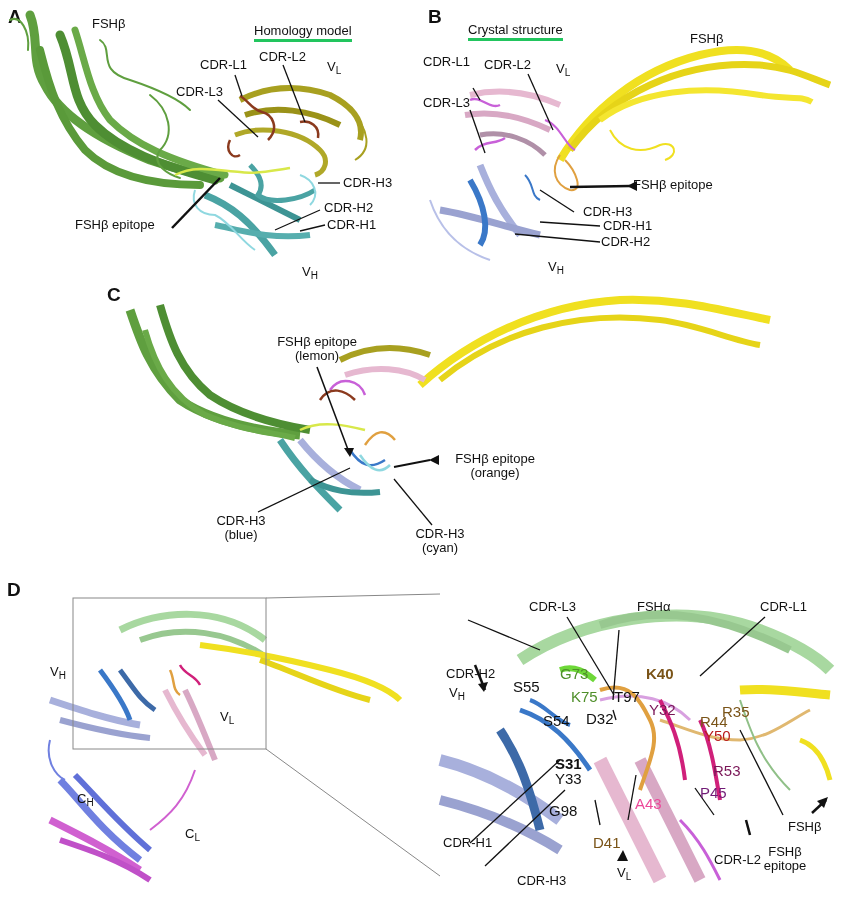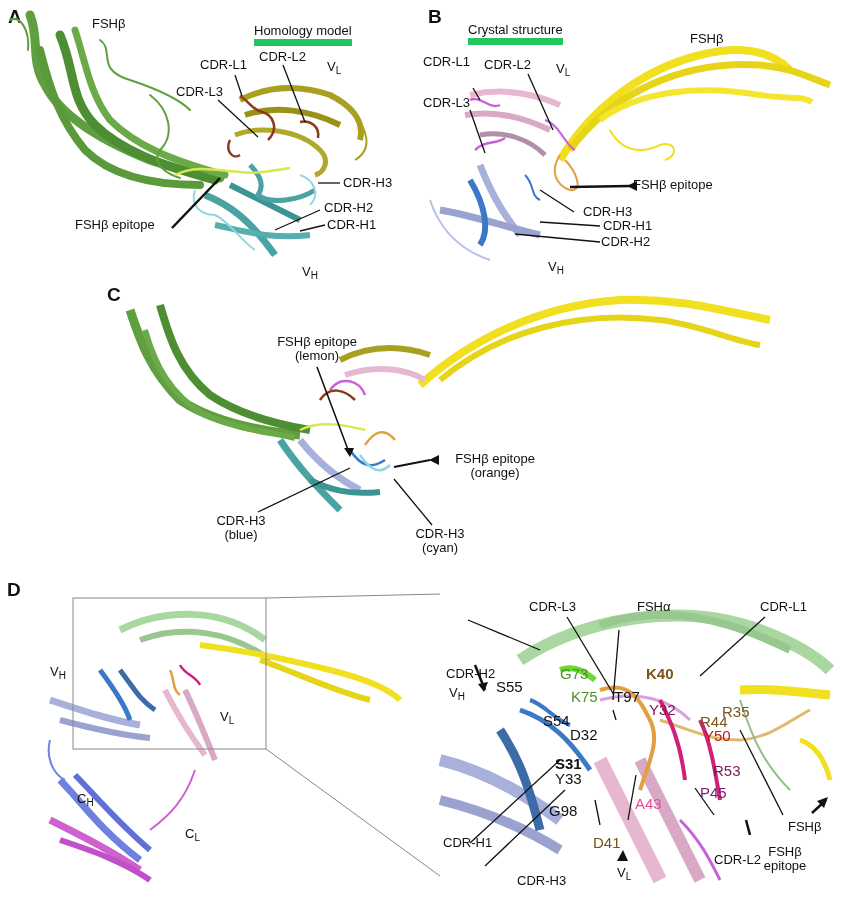--- a/index.html
+++ b/index.html
@@ -1,20 +1,20 @@
 <!DOCTYPE html>
 <html><head>
 <meta charset="utf-8">
 <style>
   html,body{margin:0;padding:0;background:#ffffff;}
   body{width:843px;height:900px;position:relative;overflow:hidden;font-family:"Liberation Sans",sans-serif;color:#111;}
   .panel-letter{position:absolute;font-weight:bold;font-size:19px;font-family:"Liberation Sans",sans-serif;}
   .lbl{position:absolute;font-size:13px;white-space:nowrap;line-height:14px;}
   .center{text-align:center;}
-  .title-u{position:absolute;font-size:13px;border-bottom:7px solid #22c55e;padding-bottom:1px;white-space:nowrap;}
+  .title-u{position:absolute;font-size:13px;border-bottom:3px solid #22c55e;padding-bottom:1px;white-space:nowrap;}
   sub{font-size:10px;vertical-align:-3px;}
   svg.layer{position:absolute;left:0;top:0;}
   .res{position:absolute;font-size:15px;white-space:nowrap;line-height:14px;}
 </style>
 </head>
 <body>
 
 <div class="panel-letter" style="left:8px;top:6px;">A</div>
 
 <svg class="layer" width="843" height="900">
@@ -245,26 +245,26 @@
 <div class="lbl" style="left:517px;top:874px;">CDR-H3</div>
 <div class="lbl" style="left:714px;top:853px;">CDR-L2</div>
 <div class="lbl" style="left:617px;top:866px;"><span>V</span><sub>L</sub></div>
 <div class="lbl" style="left:788px;top:820px;">FSHβ</div>
 <div class="lbl center" style="left:755px;top:845px;width:60px;">
   <div>FSHβ</div>
   <div>epitope</div>
 </div>
 
 <div class="res" style="left:560px;top:667px;color:#4f8f2a;">G73</div>
-<div class="res" style="left:496px;top:680px;">S55</div>
+<div class="res" style="left:513px;top:680px;">S55</div>
 <div class="res" style="left:571px;top:690px;color:#4f8f2a;">K75</div>
 <div class="res" style="left:614px;top:690px;">T97</div>
 <div class="res" style="left:646px;top:667px;color:#7a5418;font-weight:bold;">K40</div>
 <div class="res" style="left:543px;top:714px;">S54</div>
-<div class="res" style="left:570px;top:712px;margin-top:16px;">D32</div>
+<div class="res" style="left:586px;top:712px;">D32</div>
 <div class="res" style="left:649px;top:703px;color:#7a1657;">Y32</div>
 <div class="res" style="left:673px;top:715px;color:#7a5418;margin-left:27px;">R44</div>
 <div class="res" style="left:722px;top:705px;color:#7a5418;">R35</div>
 <div class="res" style="left:704px;top:729px;color:#b91c1c;">Y50</div>
 <div class="res" style="left:555px;top:757px;font-weight:bold;">S31</div>
 <div class="res" style="left:555px;top:772px;">Y33</div>
 <div class="res" style="left:713px;top:764px;color:#7a1657;">R53</div>
 <div class="res" style="left:700px;top:786px;color:#701a75;">P45</div>
 <div class="res" style="left:549px;top:804px;">G98</div>
 <div class="res" style="left:635px;top:797px;color:#ec4899;">A43</div>

